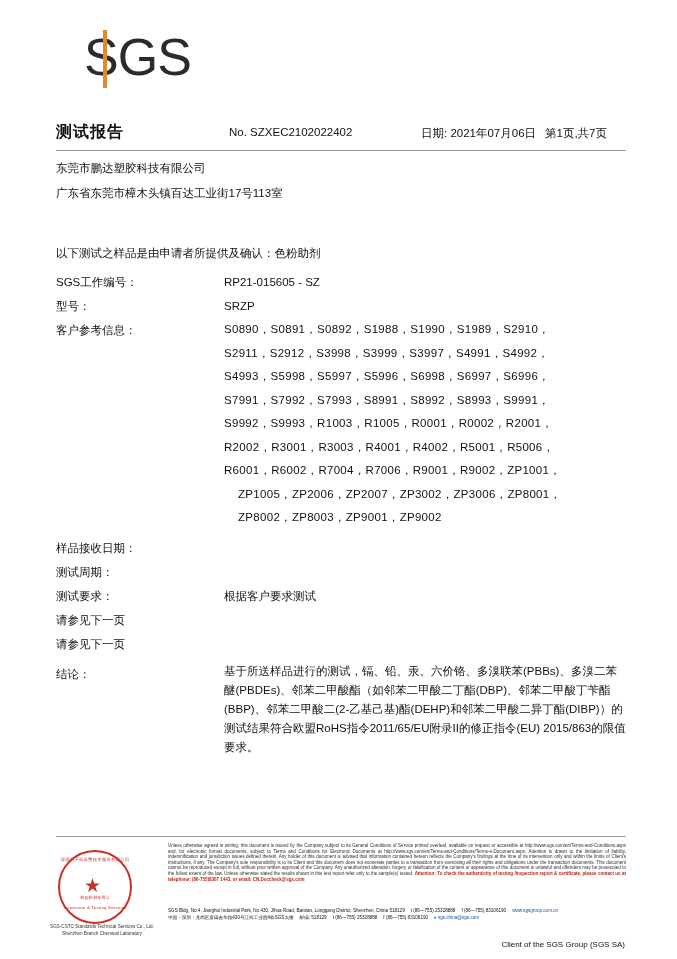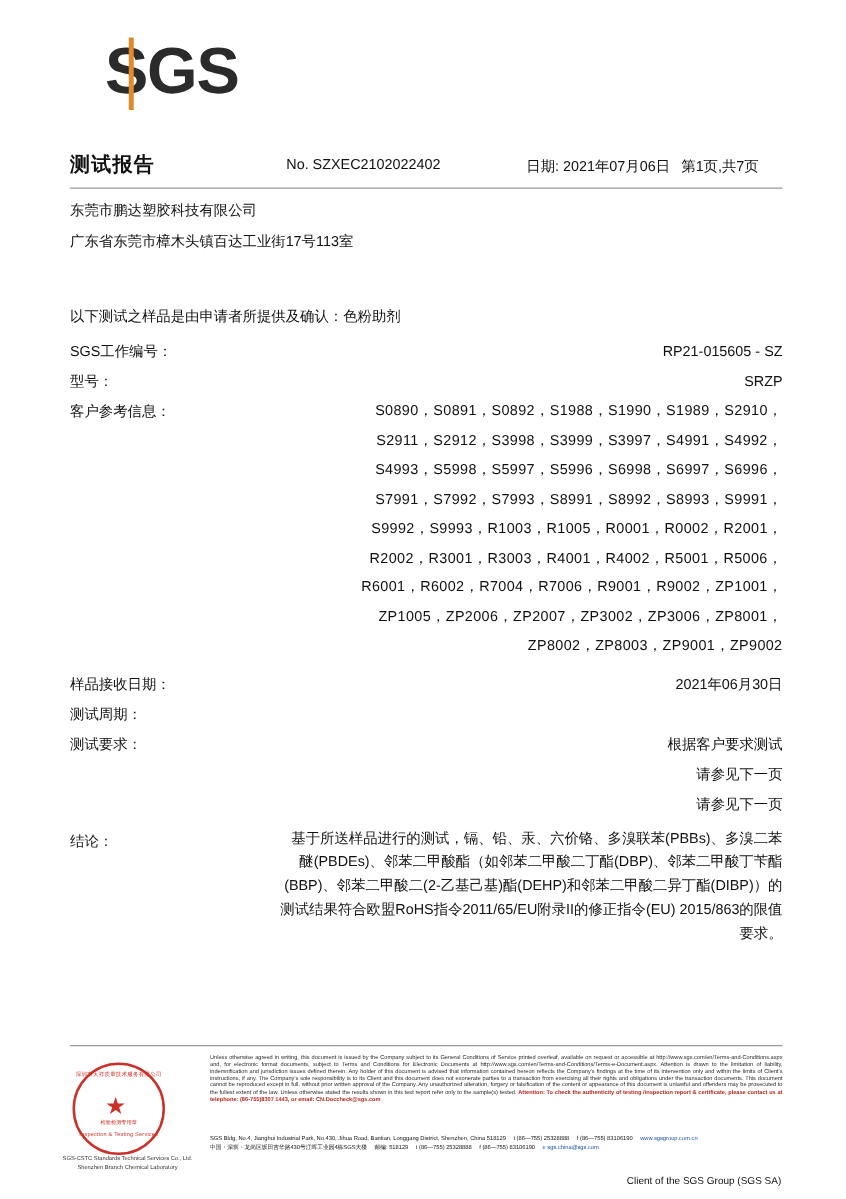--- a/index.html
+++ b/index.html
@@ -25,21 +25,21 @@
   
   .logo-wrap {
     position: absolute;
     left: 84px;
     top: 28px;
     width: 120px;
     height: 62px;
   }
   .logo-text {
     font-family: "Liberation Sans", sans-serif;
-    font-weight: bold;
+    font-weight: normal;
     font-size: 52px;
     letter-spacing: -1px;
     color: #2b2b2b;
     line-height: 58px;
   }
   .logo-bar {
     position: absolute;
     left: 103px;
     top: 30px;
     width: 4px;
@@ -137,21 +137,20 @@
     font-size: 11.5px;
     color: #111;
     line-height: 24px;
     white-space: nowrap;
   }
   .field-value {
     flex: 1 1 auto;
     font-size: 11.5px;
     color: #111;
     line-height: 24px;
-    text-align: right;
   }
   .field-value.block {
     line-height: 23.5px;
   }
   .refs-line {
     font-size: 11.5px;
     color: #111;
     line-height: 23.5px;
     letter-spacing: 0.3px;
   }
@@ -316,21 +315,20 @@
         <div class="refs-line">R6001，R6002，R7004，R7006，R9001，R9002，ZP1001，</div>
         <div class="refs-line indented">ZP1005，ZP2006，ZP2007，ZP3002，ZP3006，ZP8001，</div>
         <div class="refs-line indented">ZP8002，ZP8003，ZP9001，ZP9002</div>
       </div>
     </div>
 
     <div class="spacer-6"></div>
 
     <div class="field-row">
       <div class="field-label">样品接收日期：</div>
-      <div class="field-value">2021年06月30日</div>
     </div>
 
     <div class="field-row">
       <div class="field-label">测试周期：</div>
     </div>
 
     <div class="field-row">
       <div class="field-label">测试要求：</div>
       <div class="field-value">根据客户要求测试</div>
     </div>

